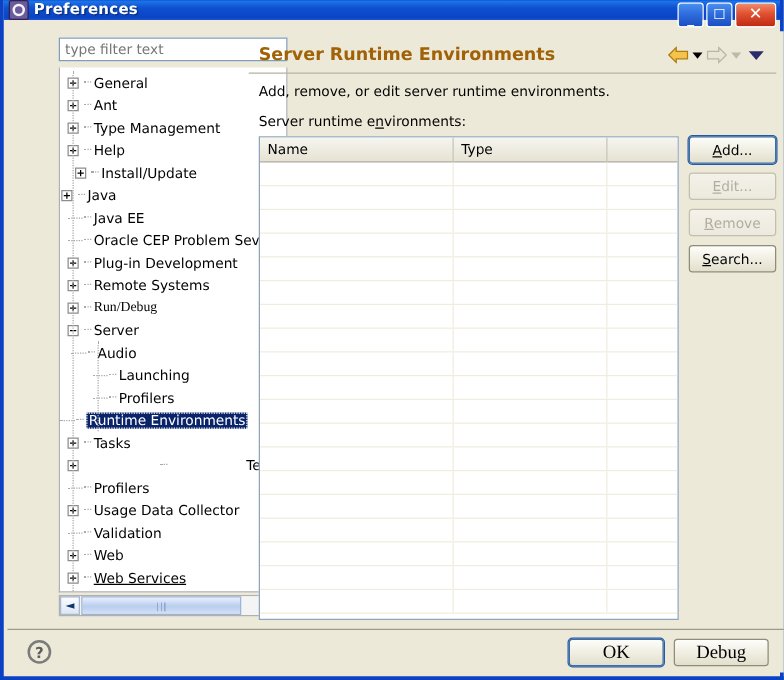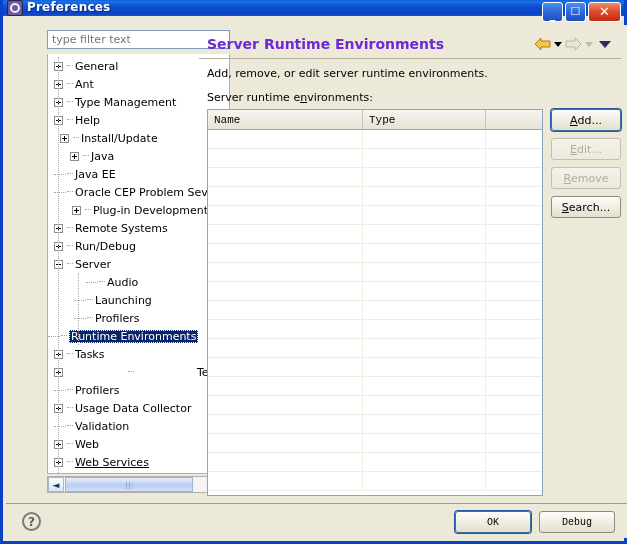--- a/index.html
+++ b/index.html
@@ -205,21 +205,21 @@
     position: absolute; left: 193px; top: 0px;
     width: 428px; height: 475px;
   }
   .page-title-bar {
     position: absolute; left: 0; top: 5px;
     width: 422px; height: 28px;
     display: flex; align-items: center;
     border-bottom: 1px solid #b6b39c;
   }
   .page-title {
-    font-size: 14px; font-weight: bold; color: #6d28d9;
+    font-size: 14px; font-weight: bold; color: #a16207;
     padding-left: 8px; flex: 1 1 auto;
   }
   .navbtns { display: flex; align-items: center; gap: 3px; padding-right: 10px; }
   .arrow-svg { display: block; }
   .caret { width: 0; height: 0; border-left: 4px solid transparent;
            border-right: 4px solid transparent; border-top: 5px solid #000; }
   .caret.dim { border-top-color: #bdbaa8; }
   .caret.big { border-left-width: 6px; border-right-width: 6px;
                border-top: 7px solid #2b2b6b; margin-left: 3px; }
 
@@ -232,21 +232,20 @@
     font-size: 11px; color: #000;
   }
 
   .table-wrap {
     position: absolute; left: 8px; top: 84px;
     width: 336px; height: 387px;
     background: #ffffff;
     border: 1px solid #8da5bd;
     box-sizing: border-box;
     overflow: hidden;
-    font-family: Liberation Mono, monospace;
   }
   .thead {
     display: flex; height: 19px;
     background: linear-gradient(to bottom, #f6f5ef, #e6e3d4);
     border-bottom: 1px solid #aaa79a;
   }
   .th {
     font-size: 11px; color: #000;
     display: flex; align-items: center;
     padding-left: 6px;
@@ -308,22 +307,22 @@
   .footer-btns {
     position: absolute; right: 12px; top: 7px;
     display: flex; gap: 8px;
   }
   .fbtn {
     width: 76px; height: 22px;
     background: linear-gradient(to bottom, #fdfdfb 0%, #f1efe3 48%, #e2dfcd 100%);
     border: 1px solid #8f8c7a;
     border-radius: 3px;
     box-sizing: border-box;
-    font-family: Liberation Mono, monospace;
-    font-size: 10px; color: #000;
+    font-family: Liberation Serif, serif;
+    font-size: 15px; color: #000;
     display: flex; align-items: center; justify-content: center;
   }
   .fbtn.focus { border: 1px solid #3a6ea5; box-shadow: 0 0 0 1px #2558a8; }
 </style>
 </head>
 <body>
 
 <div class="window">
 
   <div class="titlebar">
@@ -366,56 +365,56 @@
           <div class="tnode" style="padding-left: 6px;">
             <span class="exp plus"></span>
             <span class="dash"></span>
             <span class="lbl">Help</span>
           </div>
           <div class="tnode" style="padding-left: 12px;">
             <span class="exp plus"></span>
             <span class="dash"></span>
             <span class="lbl">Install/Update</span>
           </div>
-          <div class="tnode" style="padding-left: 22px; text-align: center;">
+          <div class="tnode" style="padding-left: 1px; text-align: center;">
             <span class="exp plus"></span>
             <span class="dash"></span>
             <span class="lbl">Java</span>
           </div>
           <div class="tnode" style="padding-left: 6px;">
             <span class="leafdots"></span>
             <span class="dash"></span>
             <span class="lbl">Java EE</span>
           </div>
           <div class="tnode" style="padding-left: 6px;">
             <span class="leafdots"></span>
             <span class="dash"></span>
             <span class="lbl">Oracle CEP Problem Severities</span>
           </div>
-          <div class="tnode" style="padding-left: 6px; justify-content: center;">
+          <div class="tnode" style="padding-left: 6px;">
             <span class="exp plus"></span>
             <span class="dash"></span>
             <span class="lbl">Plug-in Development</span>
           </div>
           <div class="tnode" style="padding-left: 6px;">
             <span class="exp plus"></span>
             <span class="dash"></span>
             <span class="lbl">Remote Systems</span>
           </div>
-          <div class="tnode" style="padding-left: 6px;">
+          <div class="tnode" style="padding-left: 6px; font-family: Liberation Serif, serif;">
             <span class="exp plus"></span>
             <span class="dash"></span>
             <span class="lbl">Run/Debug</span>
           </div>
           <div class="tnode" style="padding-left: 6px;">
             <span class="exp"></span>
             <span class="dash"></span>
             <span class="lbl">Server</span>
           </div>
-          <div class="tnode" style="padding-left: 38px;">
+          <div class="tnode" style="padding-left: 9px;">
             <span class="leafdots"></span>
             <span class="dash"></span>
             <span class="lbl">Audio</span>
           </div>
           <div class="tnode" style="padding-left: 26px;">
             <span class="leafdots"></span>
             <span class="dash"></span>
             <span class="lbl">Launching</span>
           </div>
           <div class="tnode" style="padding-left: 26px;">

